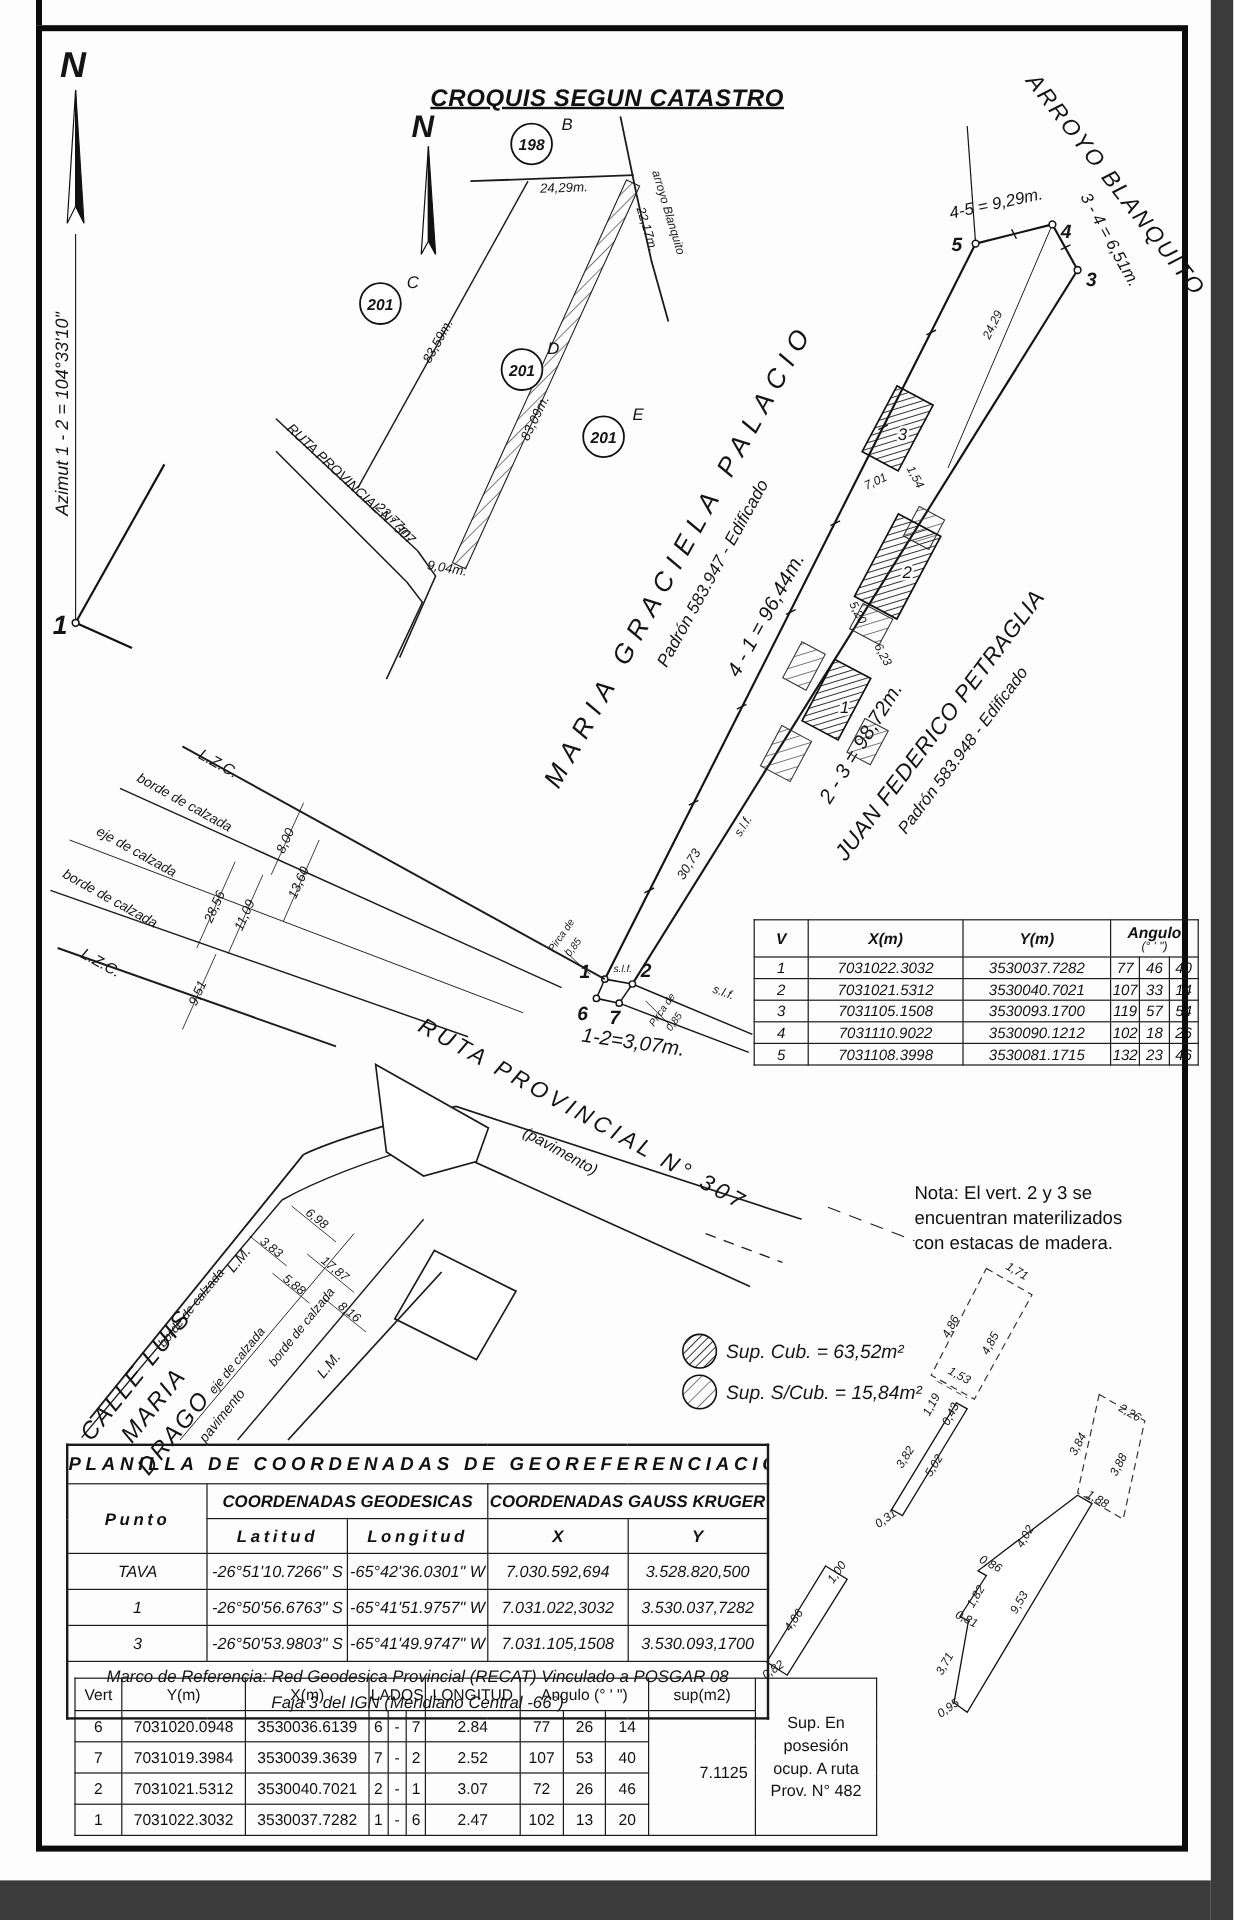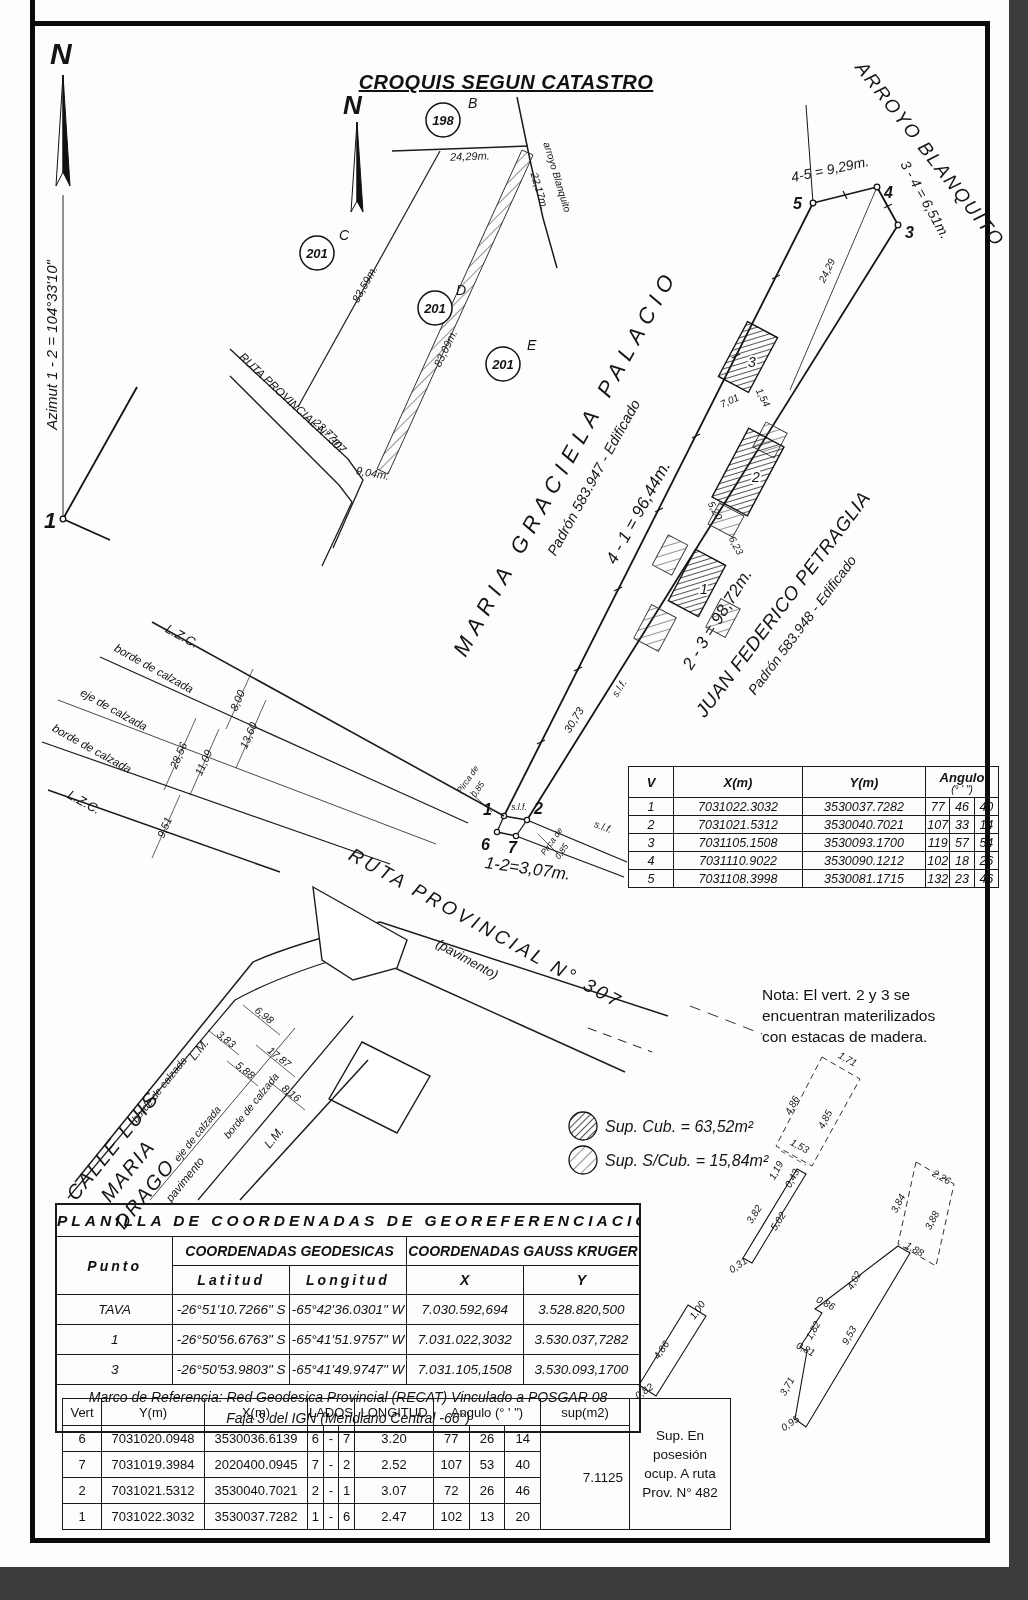--- a/index.html
+++ b/index.html
@@ -448,30 +448,30 @@
           <div>Prov. N° 482</div>
         </td>
       </tr>
       <tr>
         <td>6</td>
             <td>7031020.0948</td>
         <td>3530036.6139</td>
             <td style="width:17px">6</td>
         <td style="width:12px">-</td>
             <td style="width:17px">7</td>
-        <td>3.20</td>
+        <td>2.84</td>
             <td style="width:36px">77</td>
         <td style="width:34px">26</td>
             <td style="width:36px">14</td>
         <td rowspan="4" class="sup">7.1125</td>
       </tr>
       <tr>
         <td>7</td>
             <td>7031019.3984</td>
-        <td>2020400.0945</td>
+        <td>3530039.3639</td>
             <td>7</td>
         <td>-</td>
             <td>2</td>
         <td>2.52</td>
             <td>107</td>
         <td>53</td>
             <td>40</td>
       </tr>
       <tr>
         <td>2</td>

